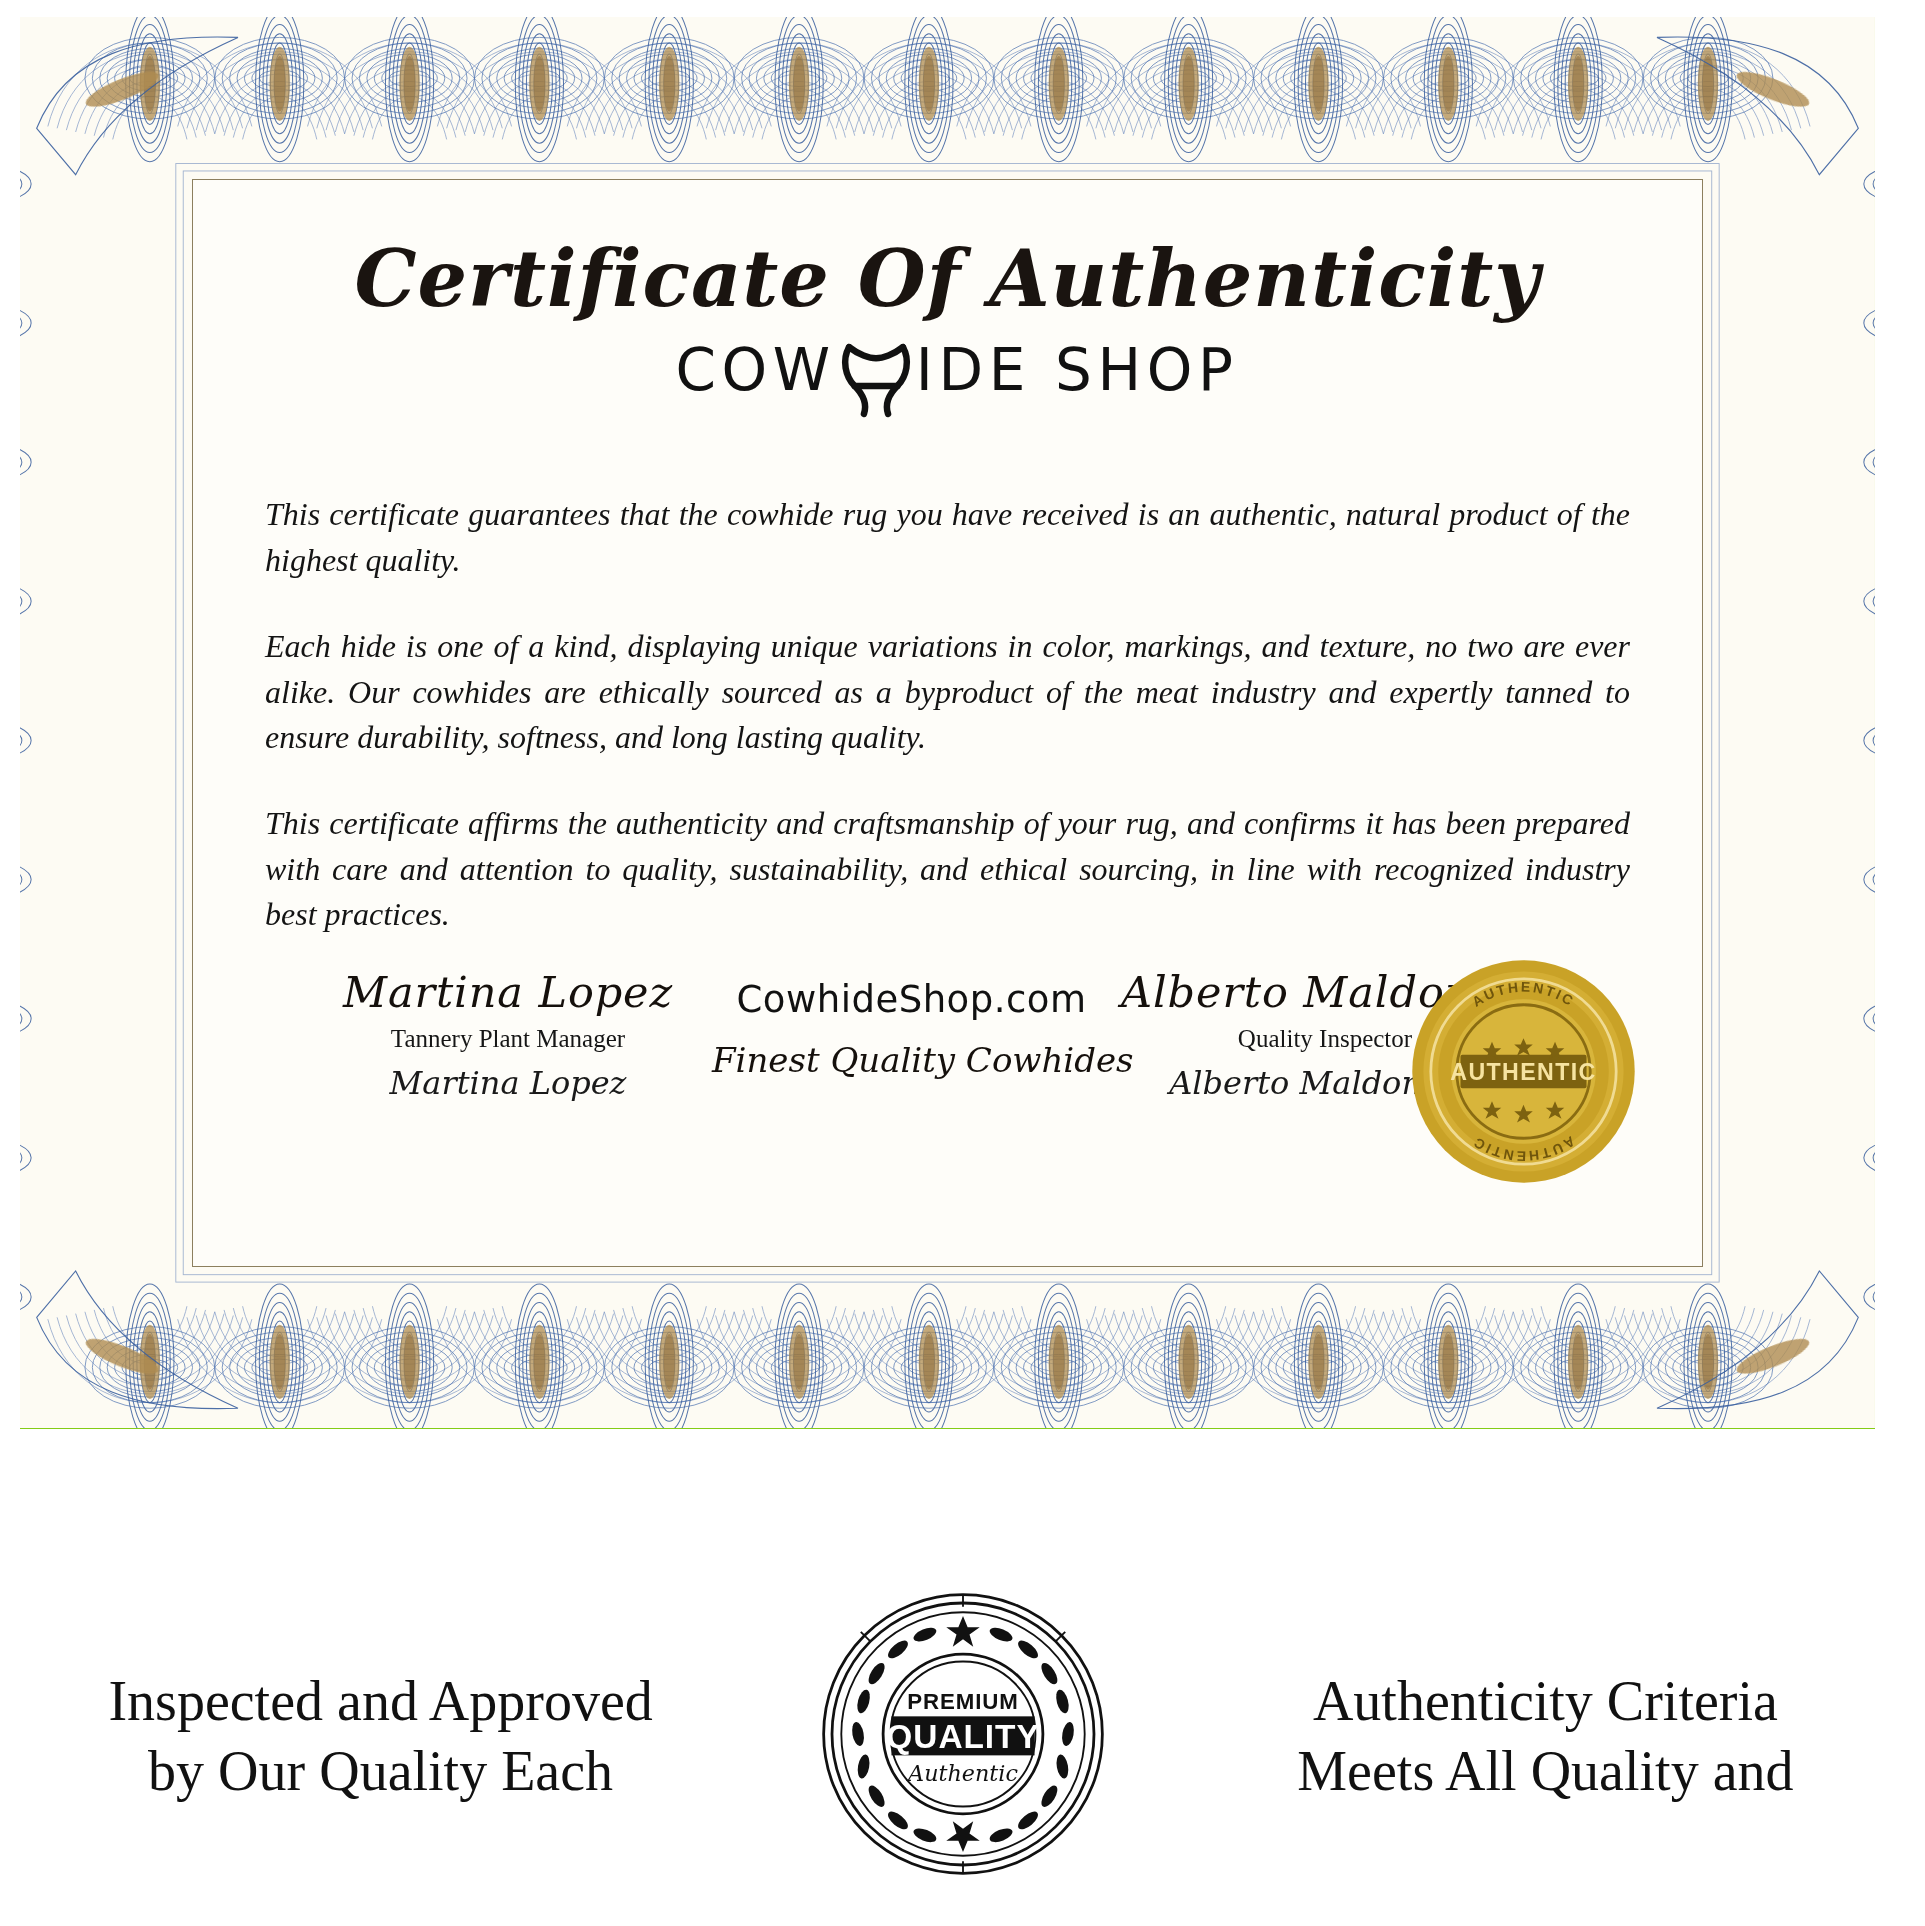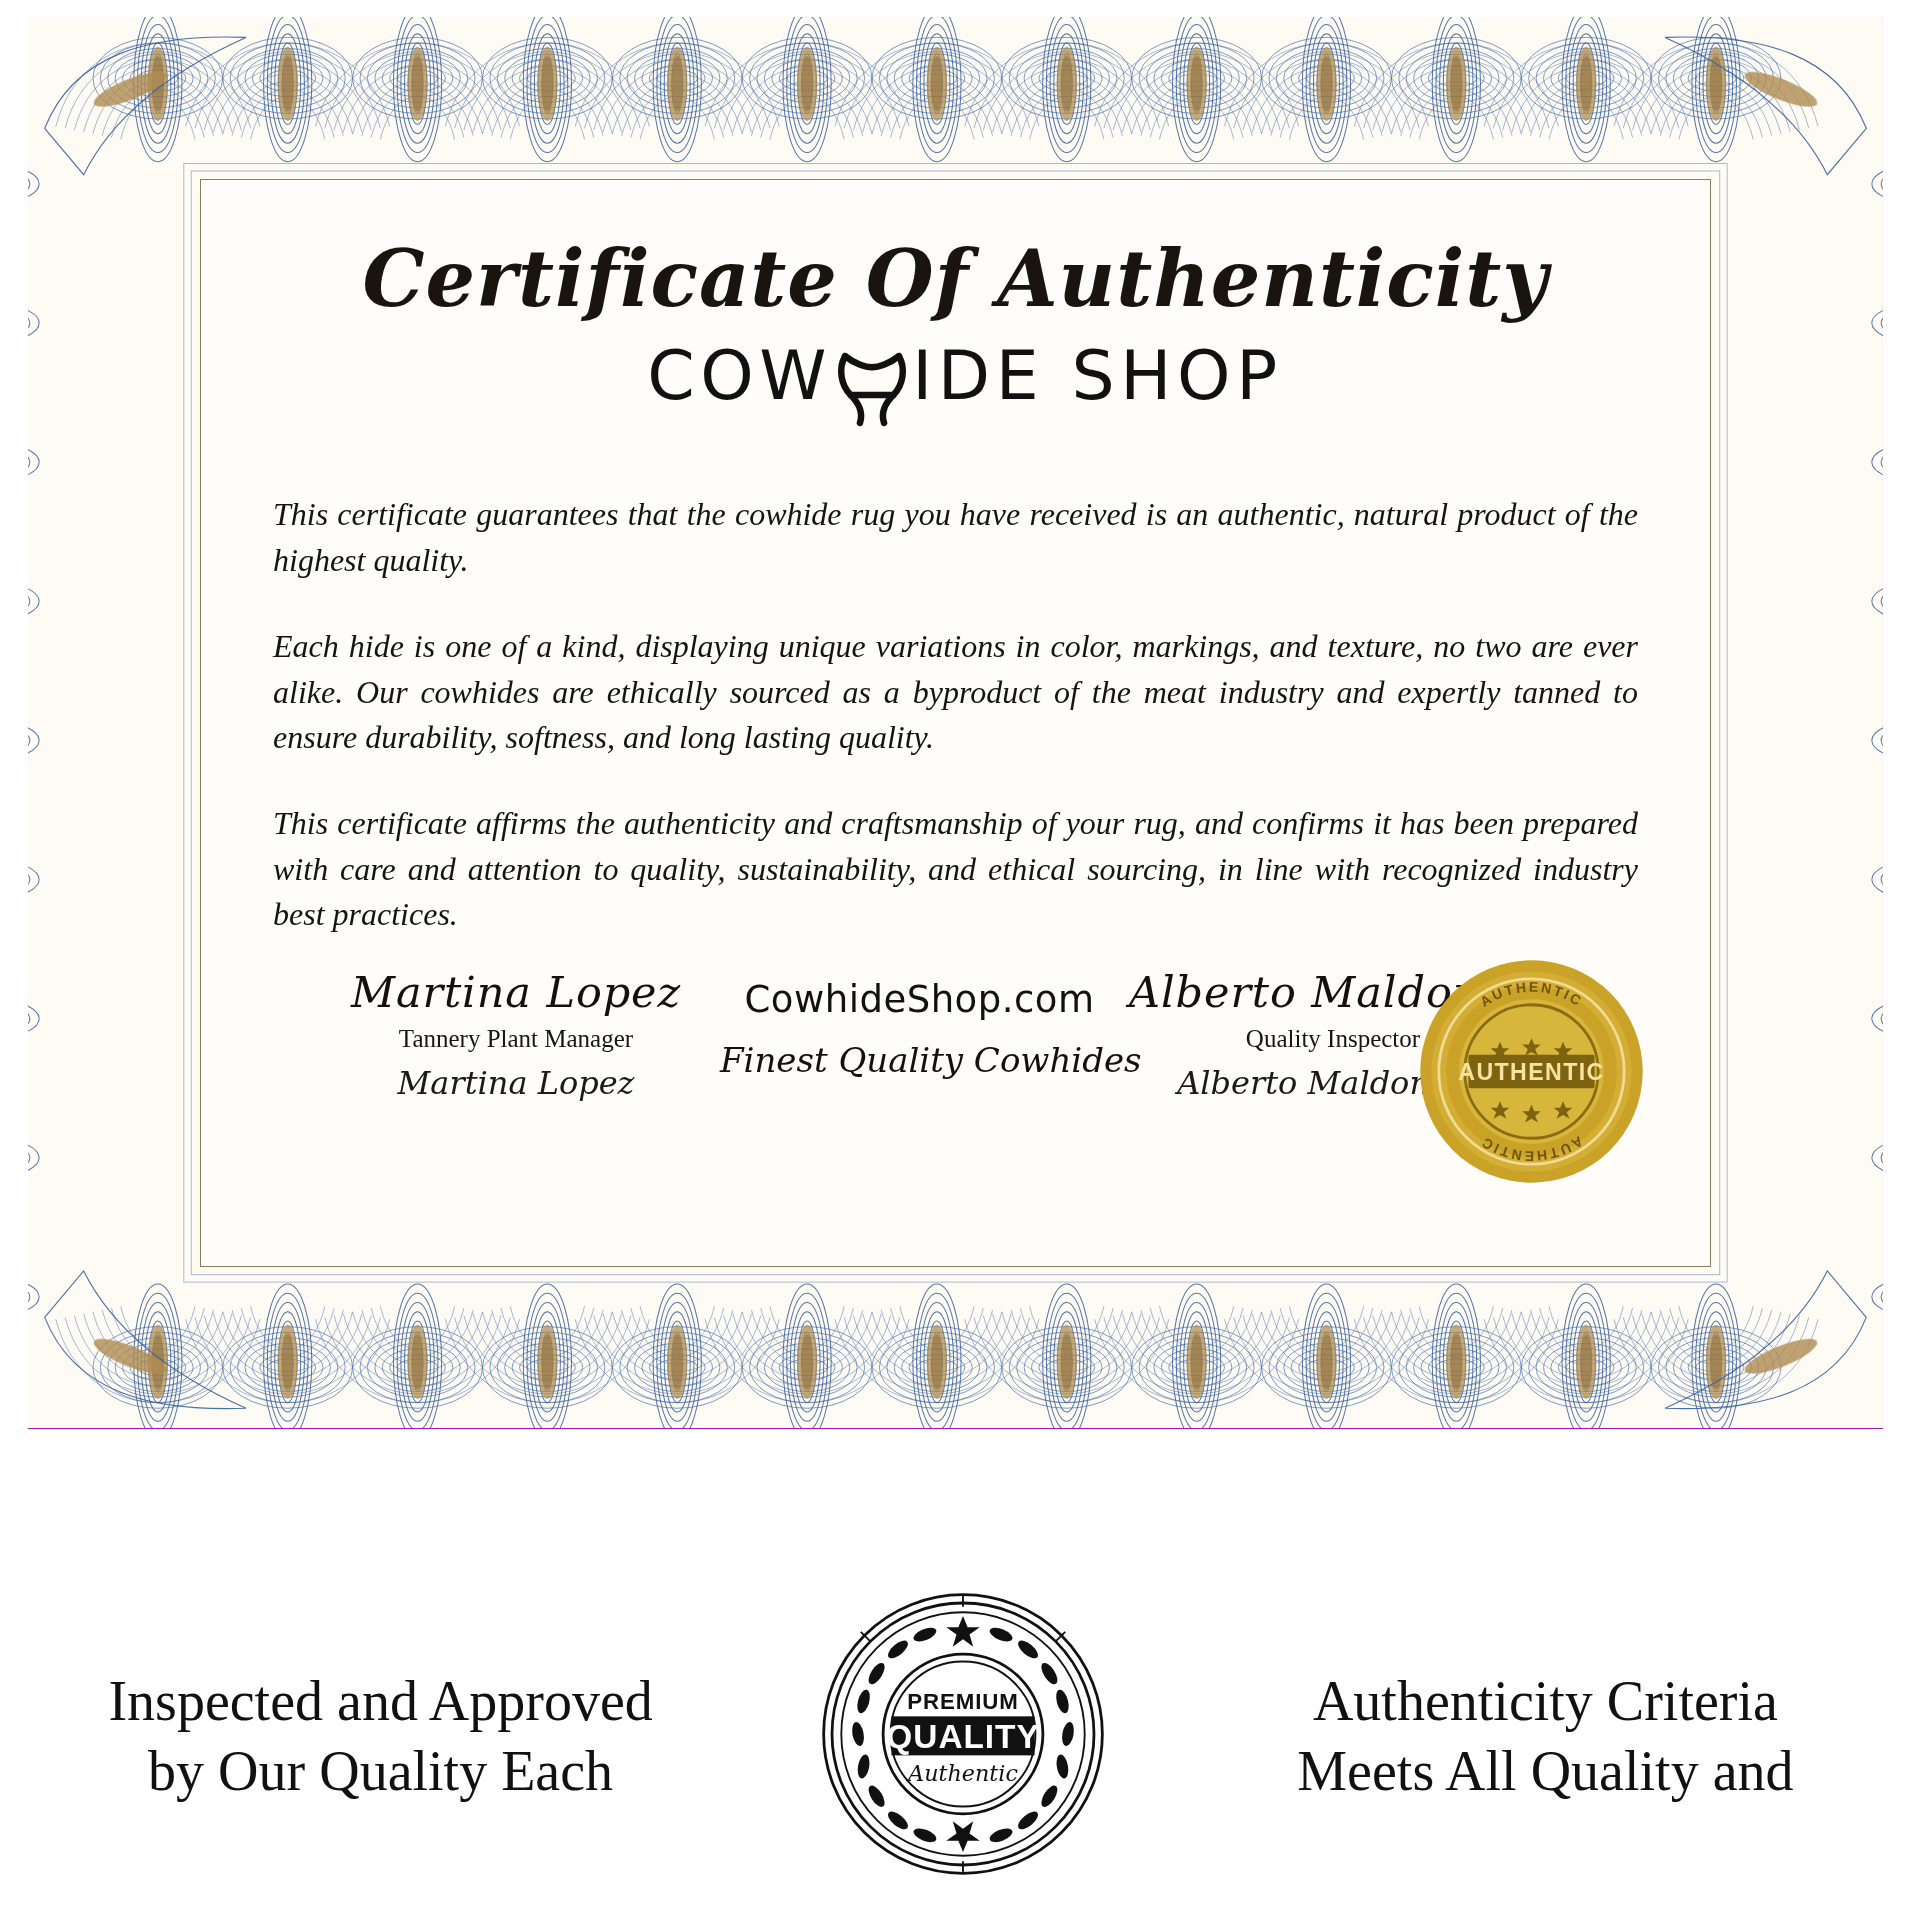--- a/index.html
+++ b/index.html
@@ -11,25 +11,25 @@
     width: 1926px;
     height: 1927px;
     font-family: "Liberation Serif", serif;
     position: relative;
     overflow: hidden;
   }
 
   
   .certificate {
     position: absolute;
-    left: 28px;
+    left: 20px;
     top: 16.7px;
     width: 1855px;
     height: 1412px;
-    background: #a21caf;
+    background: #84cc16;
     box-sizing: border-box;
   }
 
   .guilloche {
     position: absolute;
     inset: 0;
     pointer-events: none;
   }
 
   .inner-panel {
@@ -57,21 +57,21 @@
   }
 
   .brand-wrap {
     text-align: center;
     margin-top: 16.7px;
     height: 104px;
     position: relative;
   }
   .brand {
     font-family: "DejaVu Sans", sans-serif;
-    font-size: 68px;
+    font-size: 58px;
     font-weight: 500;
     letter-spacing: 5.6px;
     color: #111111;
     display: inline-block;
     position: relative;
     margin-left: 19px;
   }
   .brand .hide-glyph {
     position: relative;
     display: inline-block;

